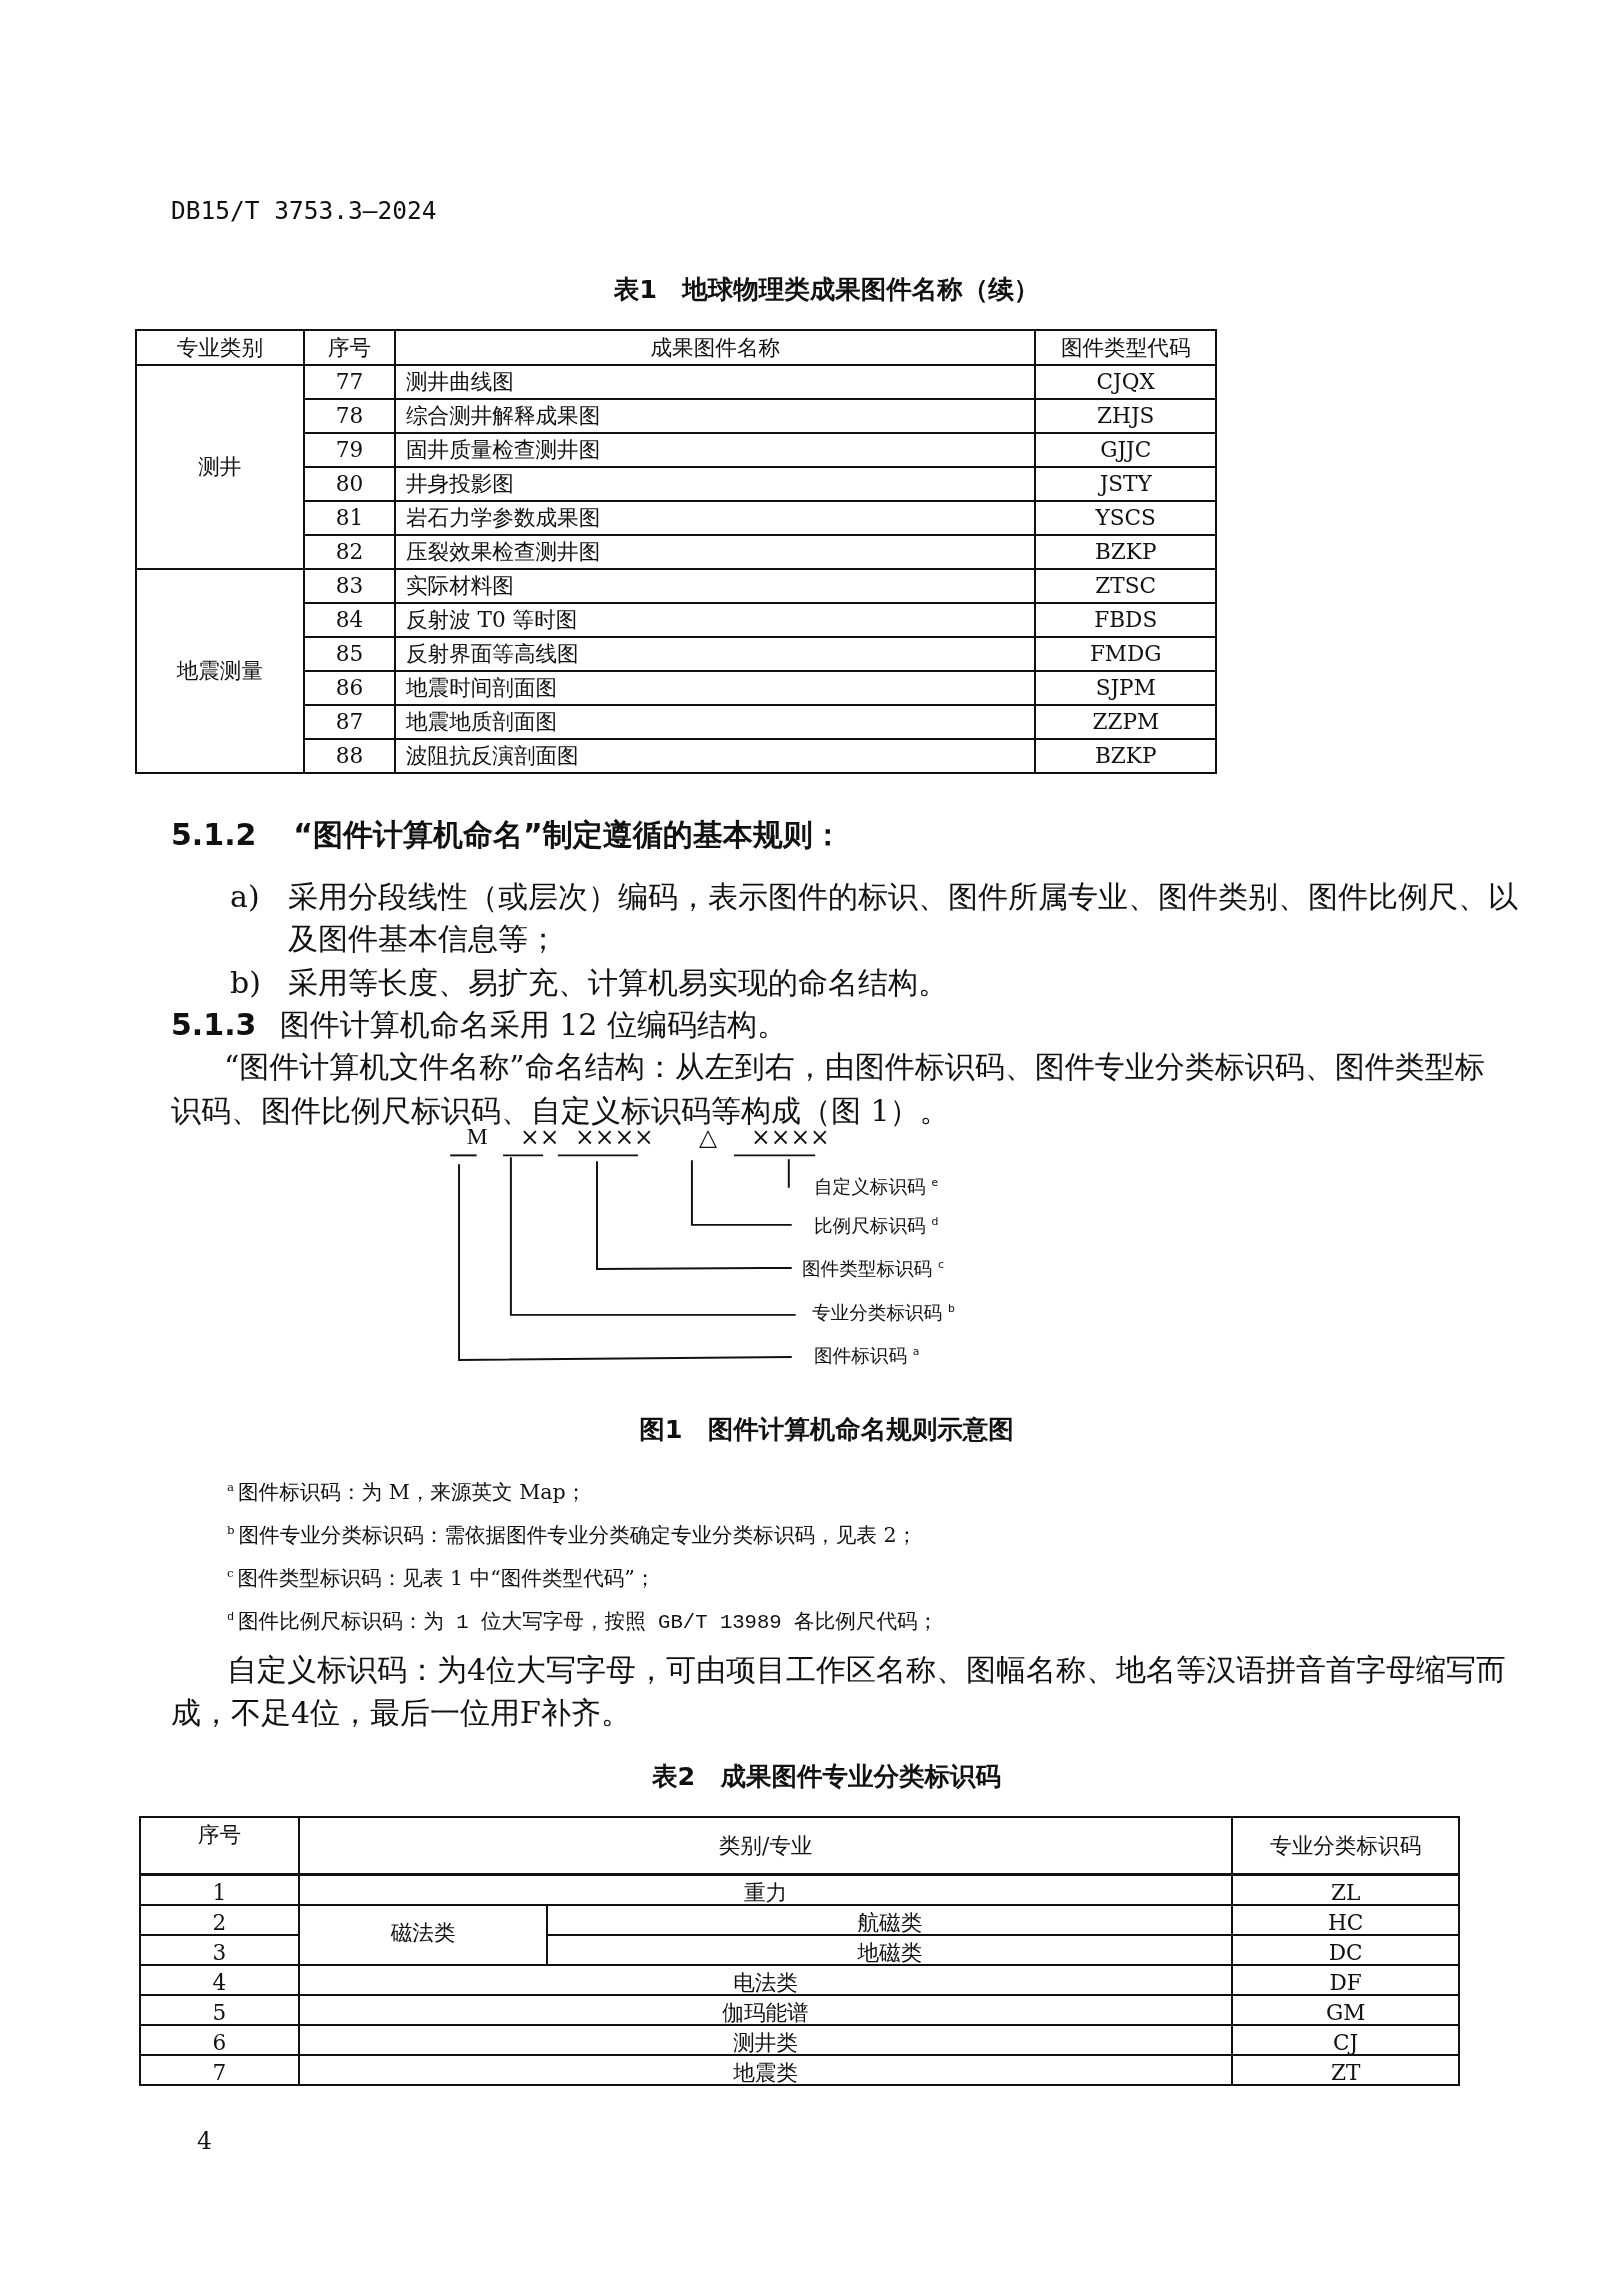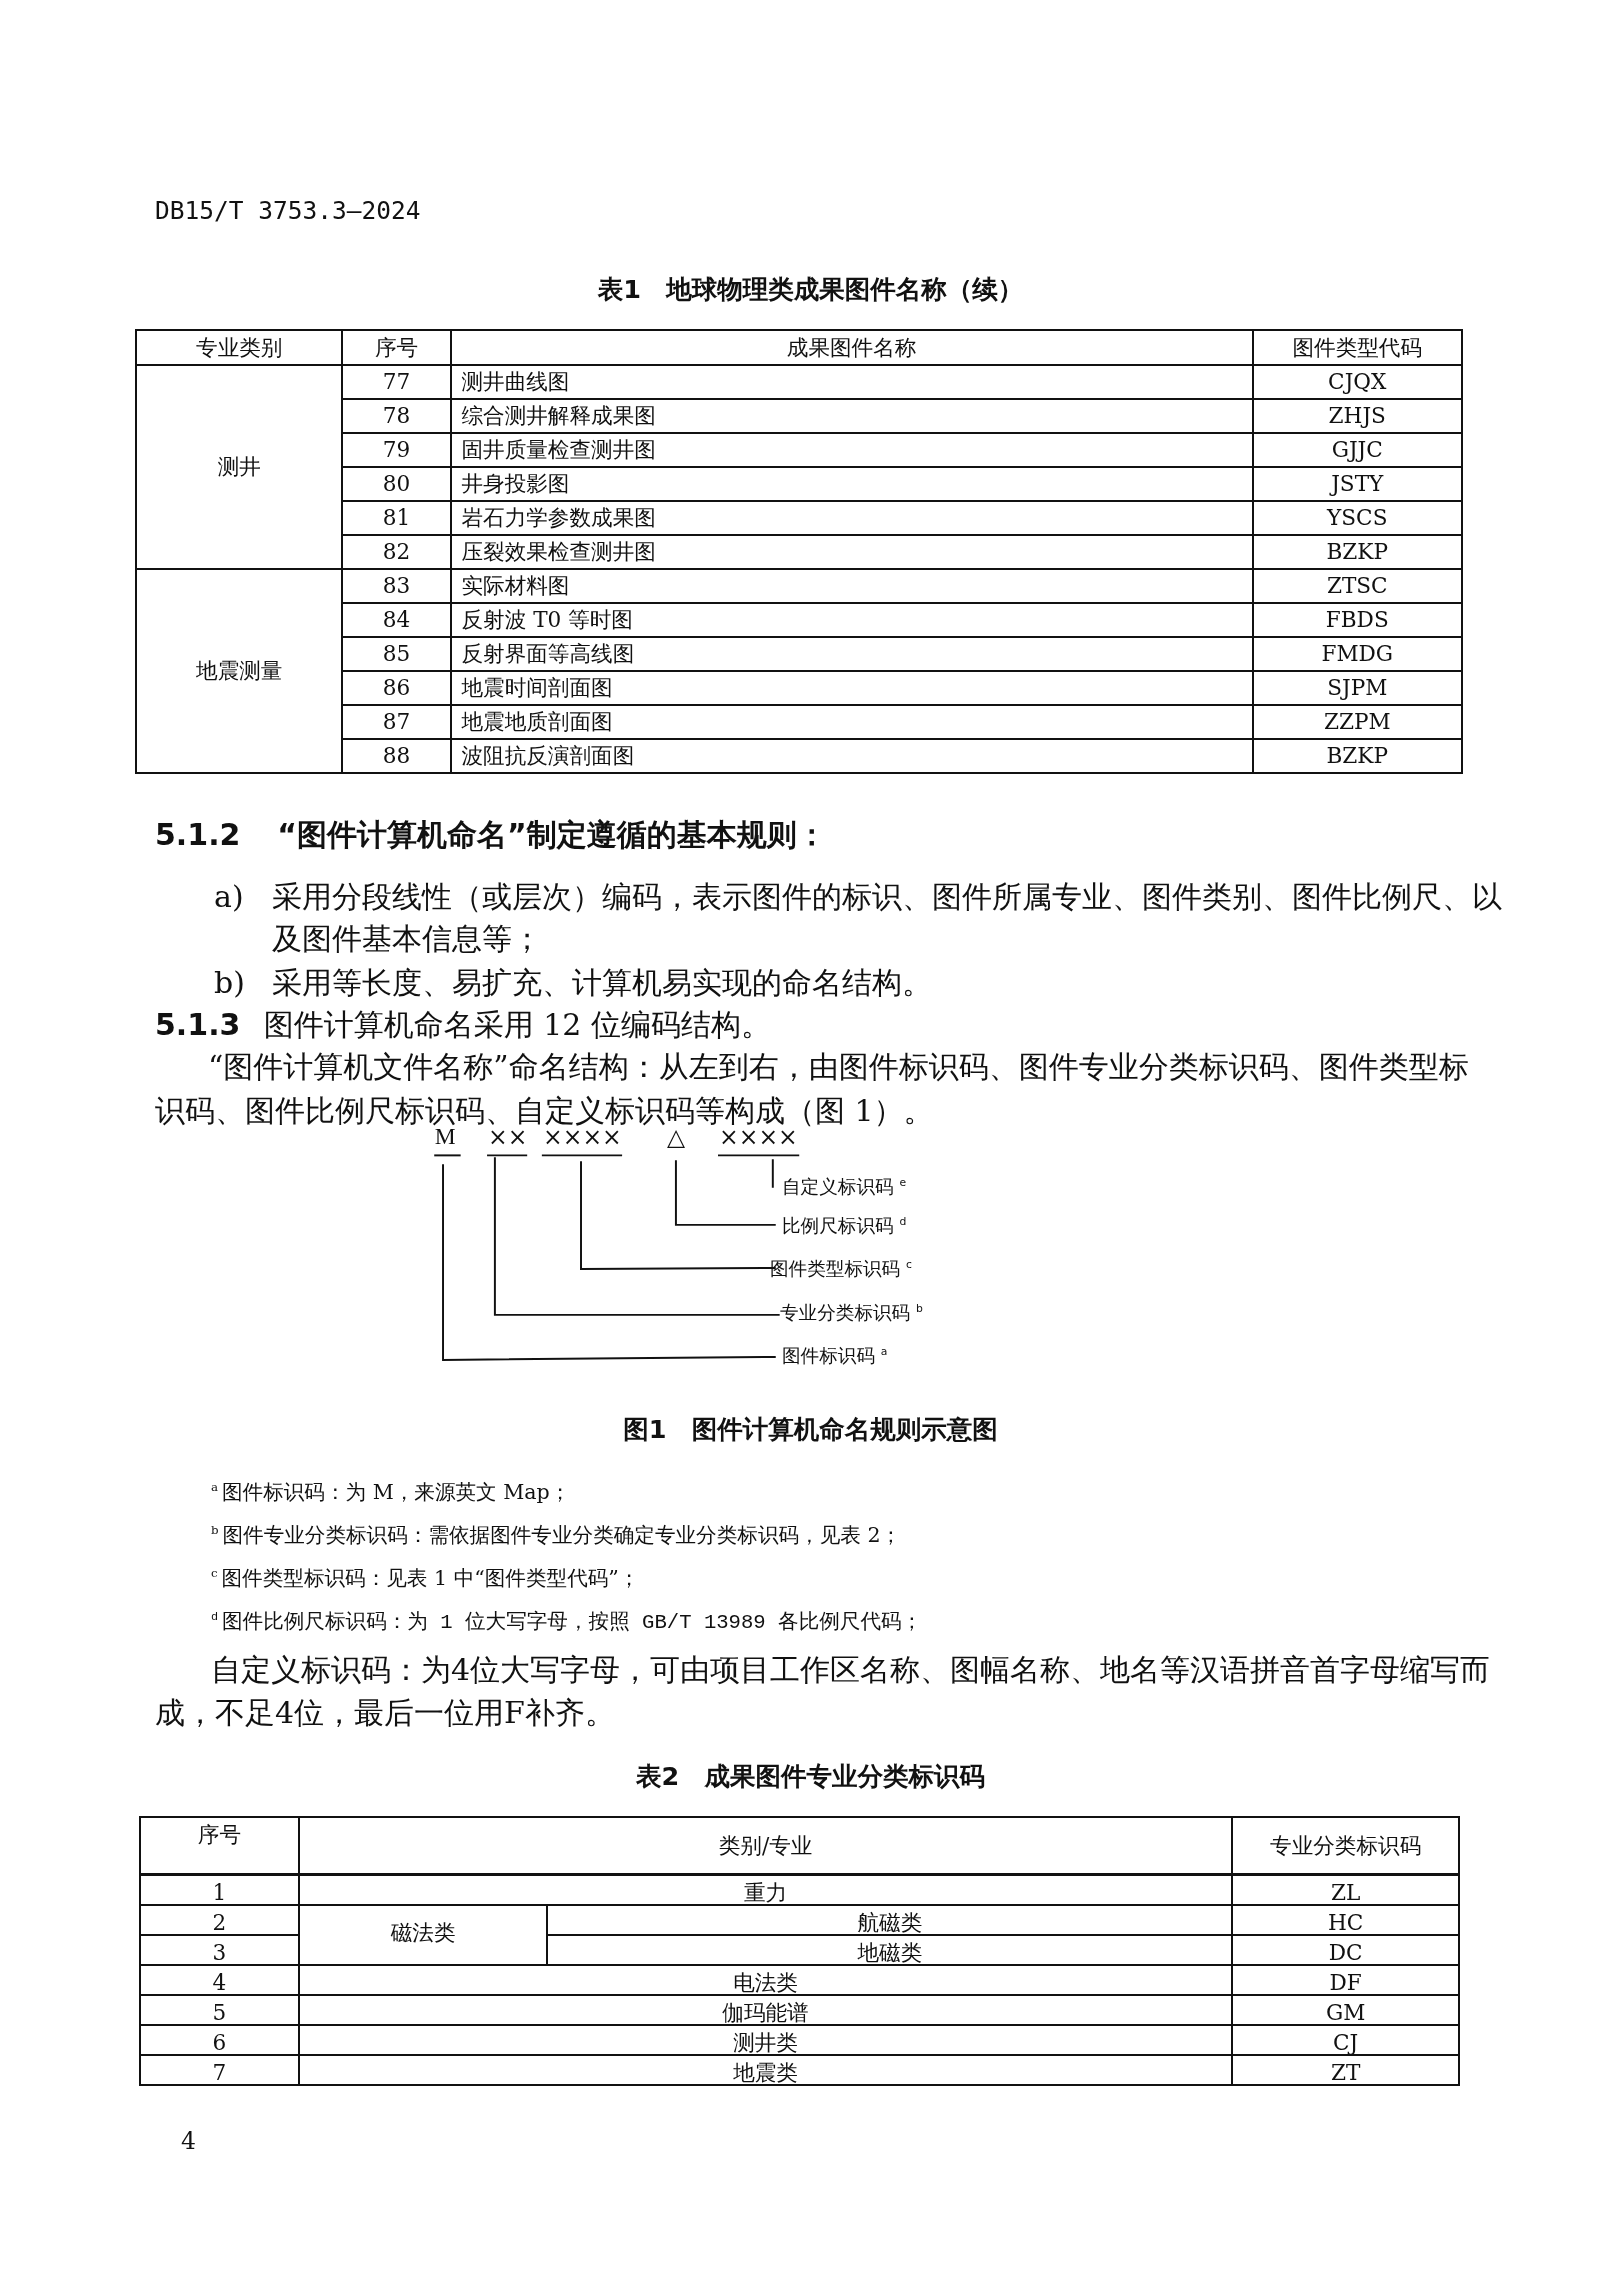--- a/index.html
+++ b/index.html
@@ -1,23 +1,23 @@
 <!DOCTYPE html>
 <html><head>
 <meta charset="utf-8">
 <style>
   html, body { margin: 0; padding: 0; background: #ffffff; }
   body { width: 1621px; height: 2293px; position: relative; overflow: hidden;
          font-family: "DejaVu Serif", "Liberation Serif", serif; color: #111; }
-  .abs { position: absolute; }
+  .abs { position: absolute; margin-left: 16px; }
   .header-code { left: 155px; top: 196px; font-family: "DejaVu Sans Mono", "Liberation Mono", monospace; font-size: 24.5px; letter-spacing: 0px; }
   .caption { font-family: "DejaVu Sans", "Liberation Sans", sans-serif; font-weight: bold; font-size: 25.5px; text-align: center; left: 0; width: 1621px; }
   table { border-collapse: collapse; position: absolute; }
   td, th { border: 2px solid #111; font-weight: normal; font-size: 21.6px; padding: 0; line-height: 1; }
-  #t1 { left: 135px; top: 329px; width: 1328px; border: 2.9px solid #111; }
+  #t1 { left: 135px; top: 329px; width: 1082px; border: 2.9px solid #111; }
   #t1 th { height: 33px; border-bottom: 2.9px solid #111; }
   #t1 td { height: 32px; }
   #t1 td.name { text-align: left; padding-left: 9.8px; }
   #t1 td.c { text-align: center; }
   #t1 tr.grp-end td { border-bottom: 2.9px solid #111; }
   #t2 { left: 139px; top: 1816px; width: 1321px; border: 2.9px solid #111; }
   #t2 th { height: 49px; border-bottom: 3.9px solid #111; vertical-align: middle; }
   #t2 th.seq { vertical-align: top; padding-top: 5.9px; }
   #t2 td { height: 28px; text-align: center; vertical-align: bottom; border-bottom: 2.9px solid #111; }
   .para { font-size: 30px; line-height: 1.3; text-align: center; }

